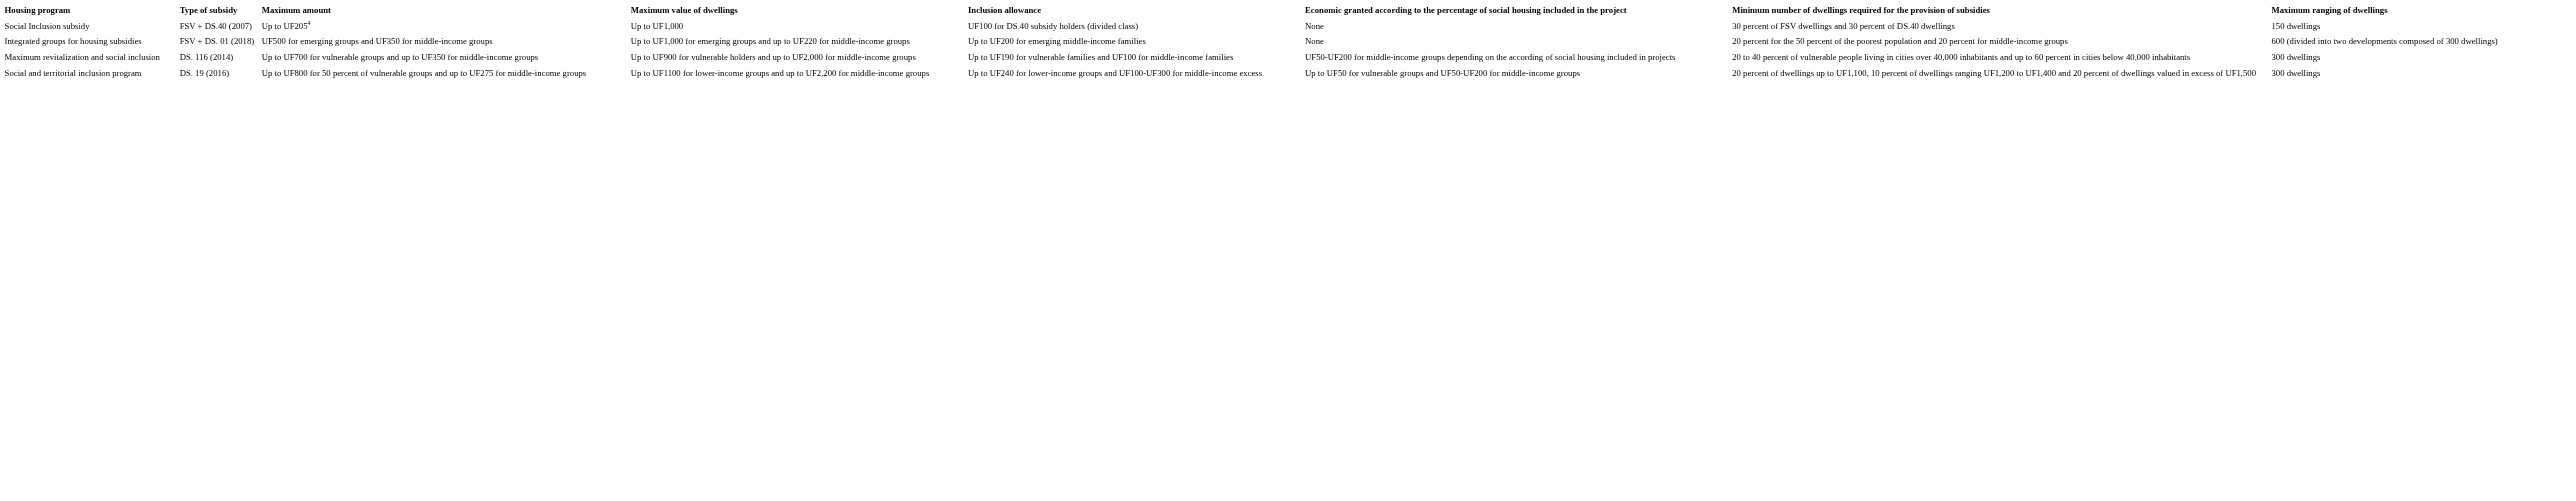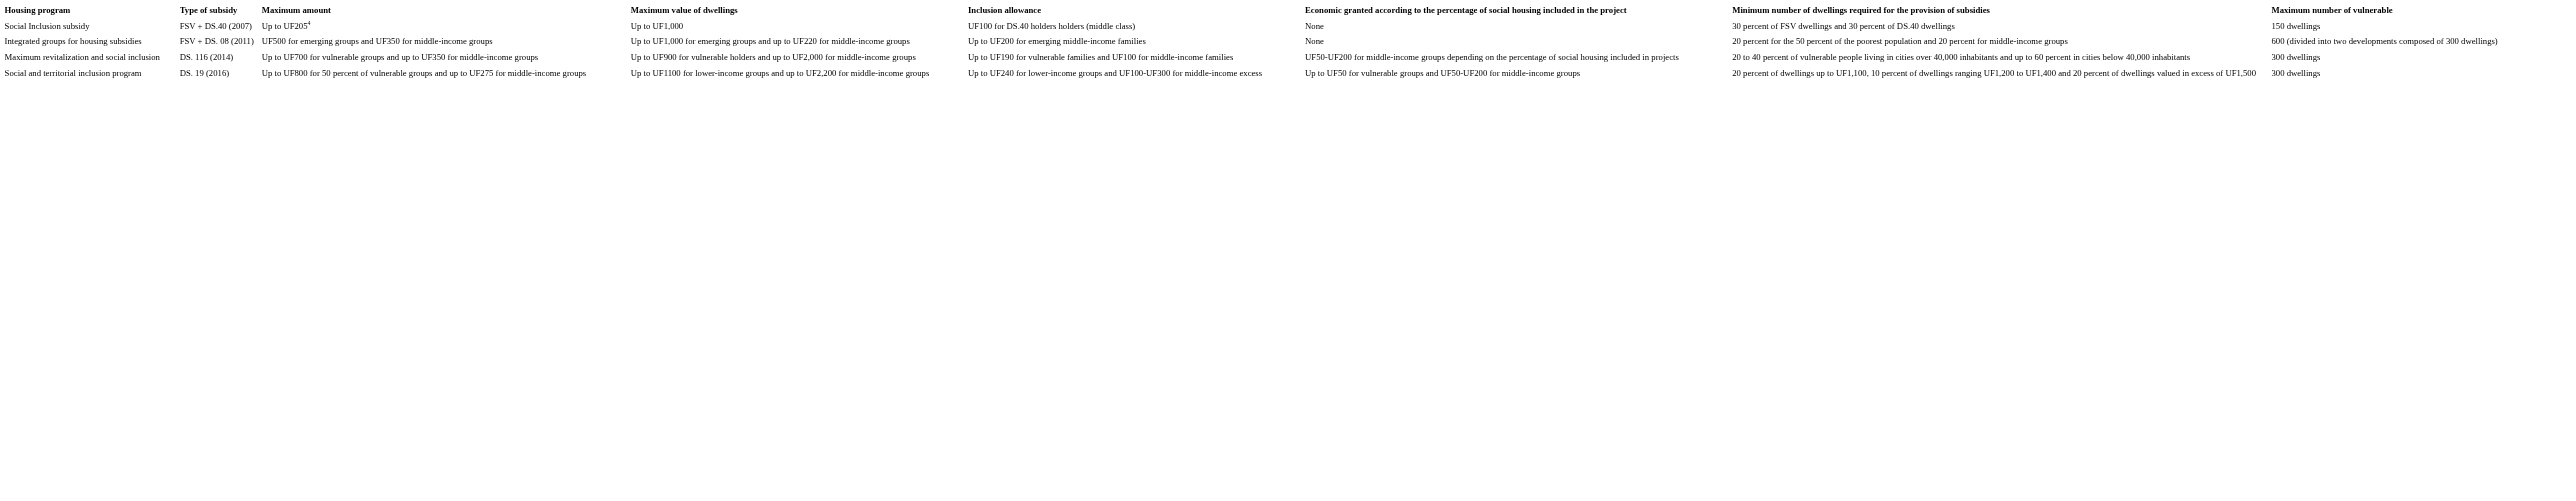--- a/index.html
+++ b/index.html
@@ -56,51 +56,51 @@
   </colgroup>
   <thead>
     <tr>
       <th>Housing program</th>
       <th>Type of subsidy</th>
       <th>Maximum amount</th>
       <th>Maximum value of dwellings</th>
       <th>Inclusion allowance</th>
       <th>Economic granted according to the percentage of social housing included in the project</th>
       <th>Minimum number of dwellings required for the provision of subsidies</th>
-      <th>Maximum number of vulnerable</th>
+      <th>Maximum ranging of dwellings</th>
     </tr>
   </thead>
   <tbody>
       <tr>
         <td>Social Inclusion subsidy</td>
         <td>FSV + DS.40 (2007)</td>
         <td>Up to UF205<sup>4</sup></td>
         <td>Up to UF1,000</td>
-        <td>UF100 for DS.40 holders holders (middle class)</td>
+        <td>UF100 for DS.40 subsidy holders (divided class)</td>
         <td>None</td>
         <td>30 percent of FSV dwellings and 30 percent of DS.40 dwellings</td>
         <td>150 dwellings</td>
       </tr>
       <tr>
         <td>Integrated groups for housing subsidies</td>
-        <td>FSV + DS. 08 (2011)</td>
+        <td>FSV + DS. 01 (2018)</td>
         <td>UF500 for emerging groups and UF350 for middle-income groups</td>
         <td>Up to UF1,000 for emerging groups and up to UF220 for middle-income groups</td>
         <td>Up to UF200 for emerging middle-income families</td>
         <td>None</td>
         <td>20 percent for the 50 percent of the poorest population and 20 percent for middle-income groups</td>
         <td>600 (divided into two developments composed of 300 dwellings)</td>
       </tr>
       <tr>
         <td>Maximum revitalization and social inclusion</td>
         <td>DS. 116 (2014)</td>
         <td>Up to UF700 for vulnerable groups and up to UF350 for middle-income groups</td>
         <td>Up to UF900 for vulnerable holders and up to UF2,000 for middle-income groups</td>
         <td>Up to UF190 for vulnerable families and UF100 for middle-income families</td>
-        <td>UF50-UF200 for middle-income groups depending on the percentage of social housing included in projects</td>
+        <td>UF50-UF200 for middle-income groups depending on the according of social housing included in projects</td>
         <td>20 to 40 percent of vulnerable people living in cities over 40,000 inhabitants and up to 60 percent in cities below 40,000 inhabitants</td>
         <td>300 dwellings</td>
       </tr>
       <tr>
         <td>Social and territorial inclusion program</td>
         <td>DS. 19 (2016)</td>
         <td>Up to UF800 for 50 percent of vulnerable groups and up to UF275 for middle-income groups</td>
         <td>Up to UF1100 for lower-income groups and up to UF2,200 for middle-income groups</td>
         <td>Up to UF240 for lower-income groups and UF100-UF300 for middle-income excess</td>
         <td>Up to UF50 for vulnerable groups and UF50-UF200 for middle-income groups</td>

